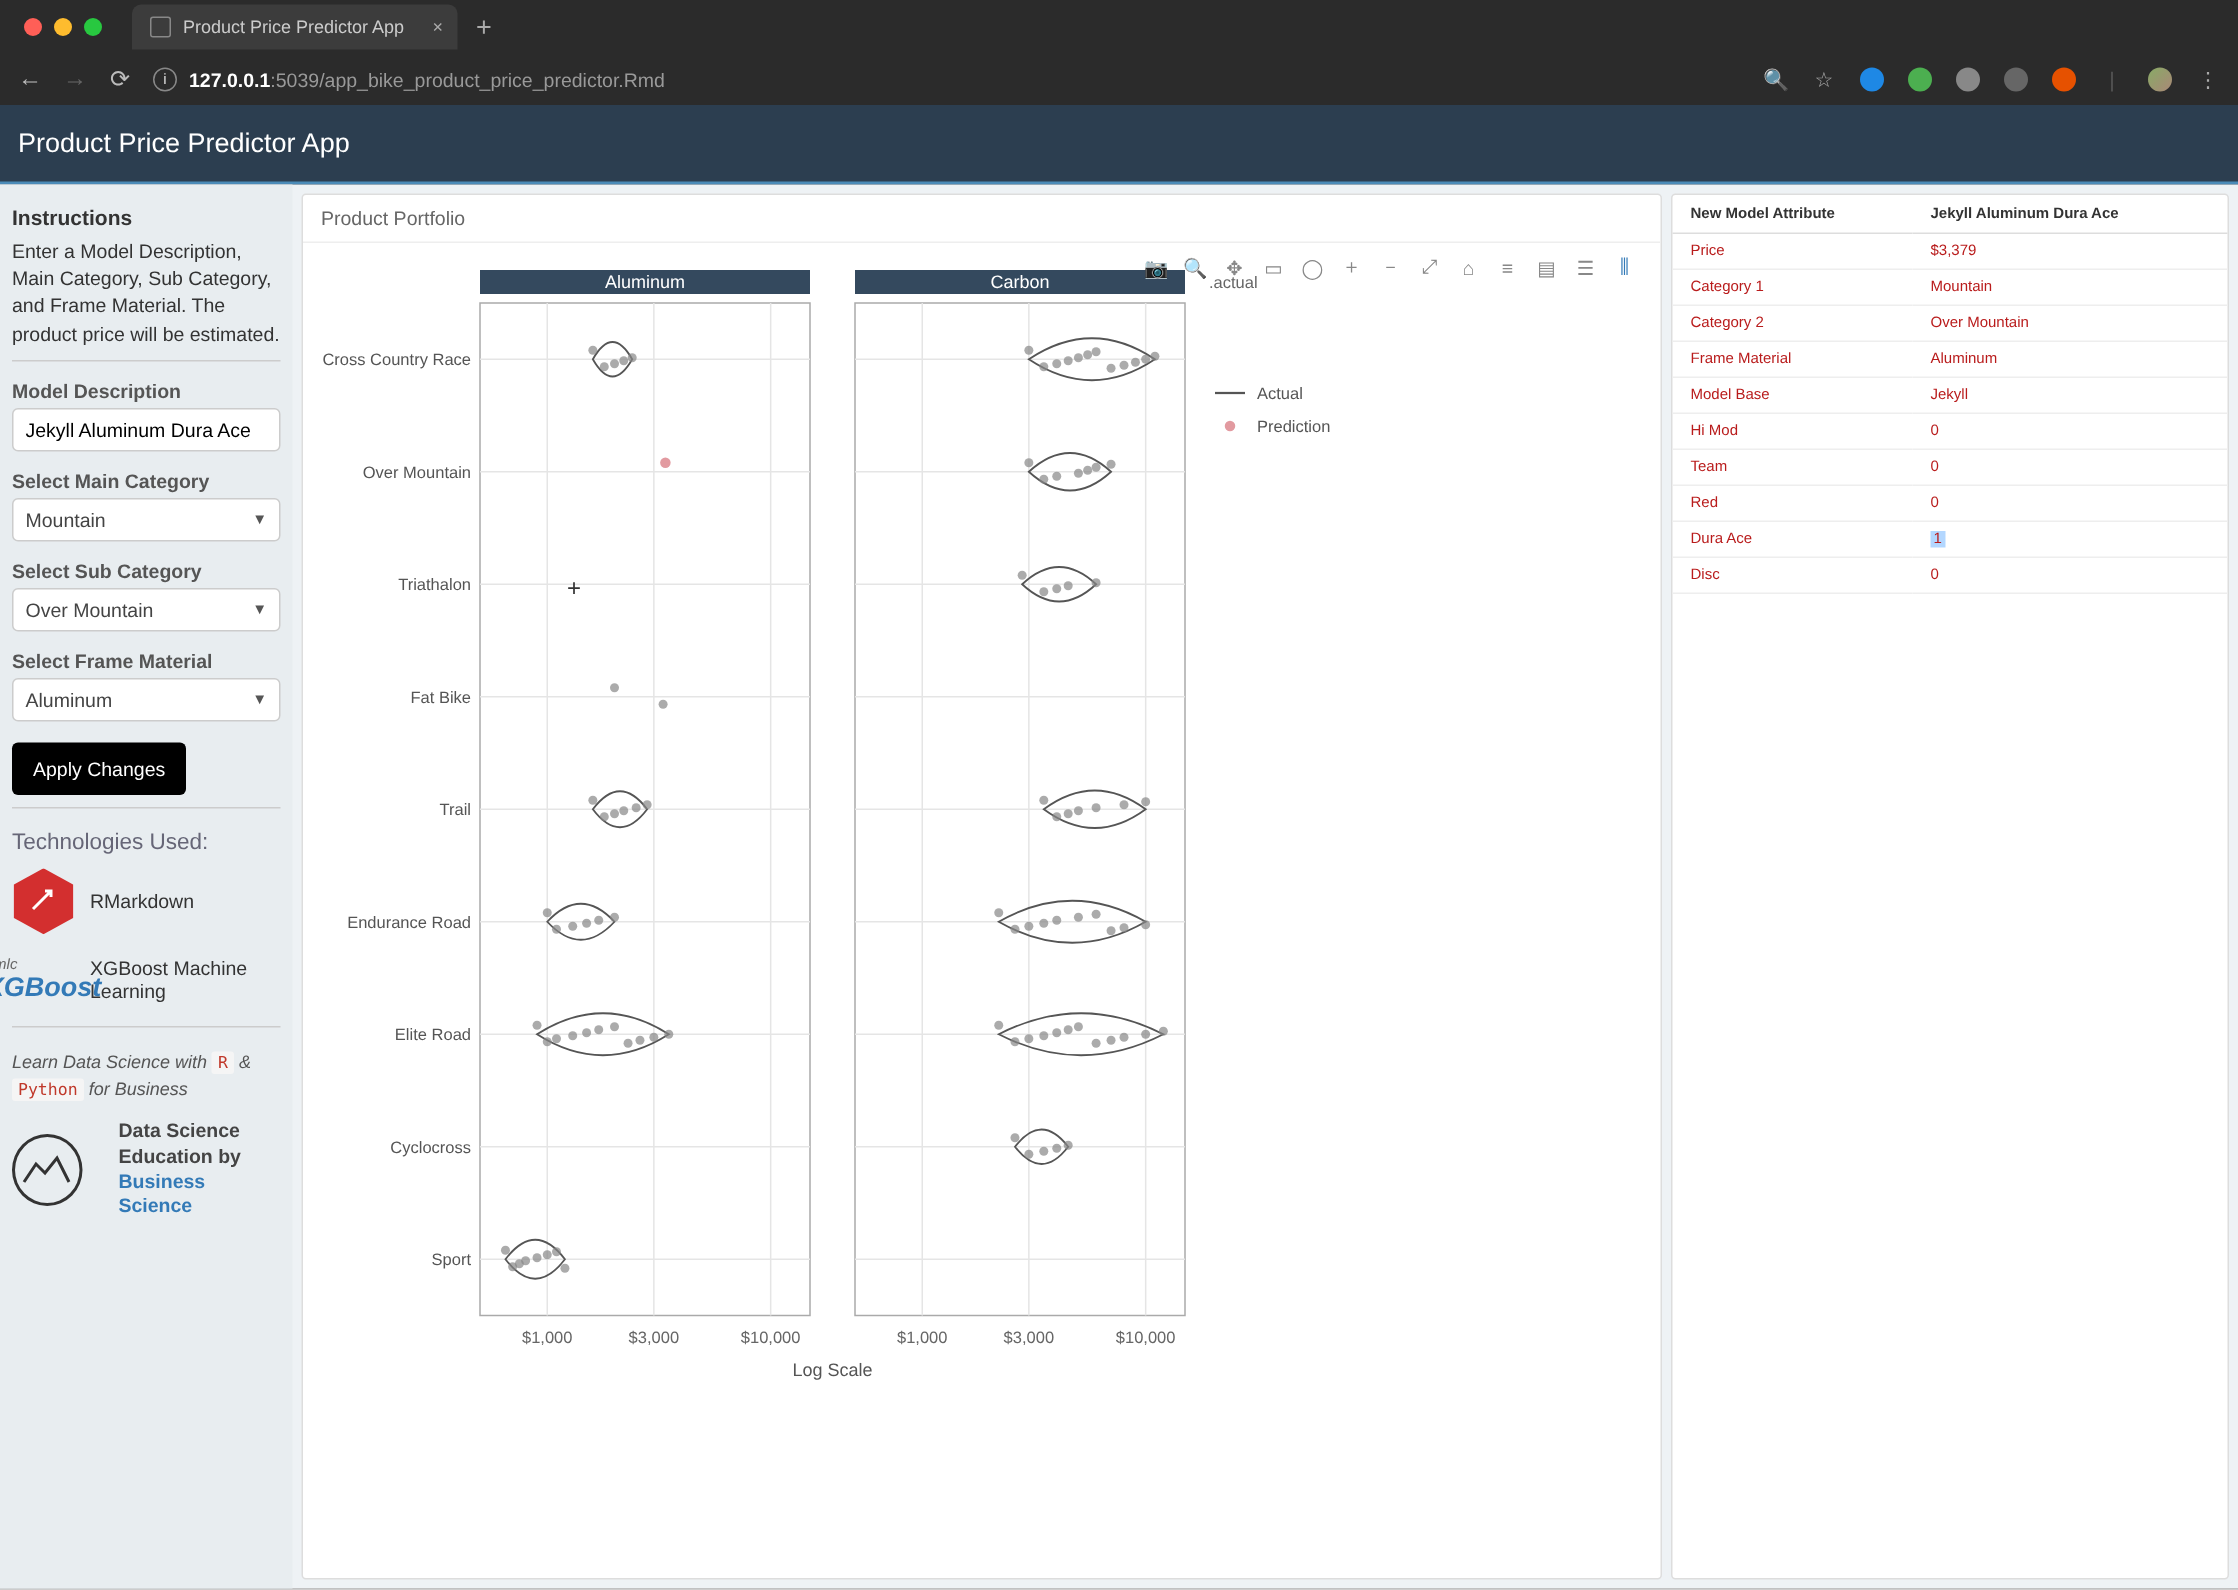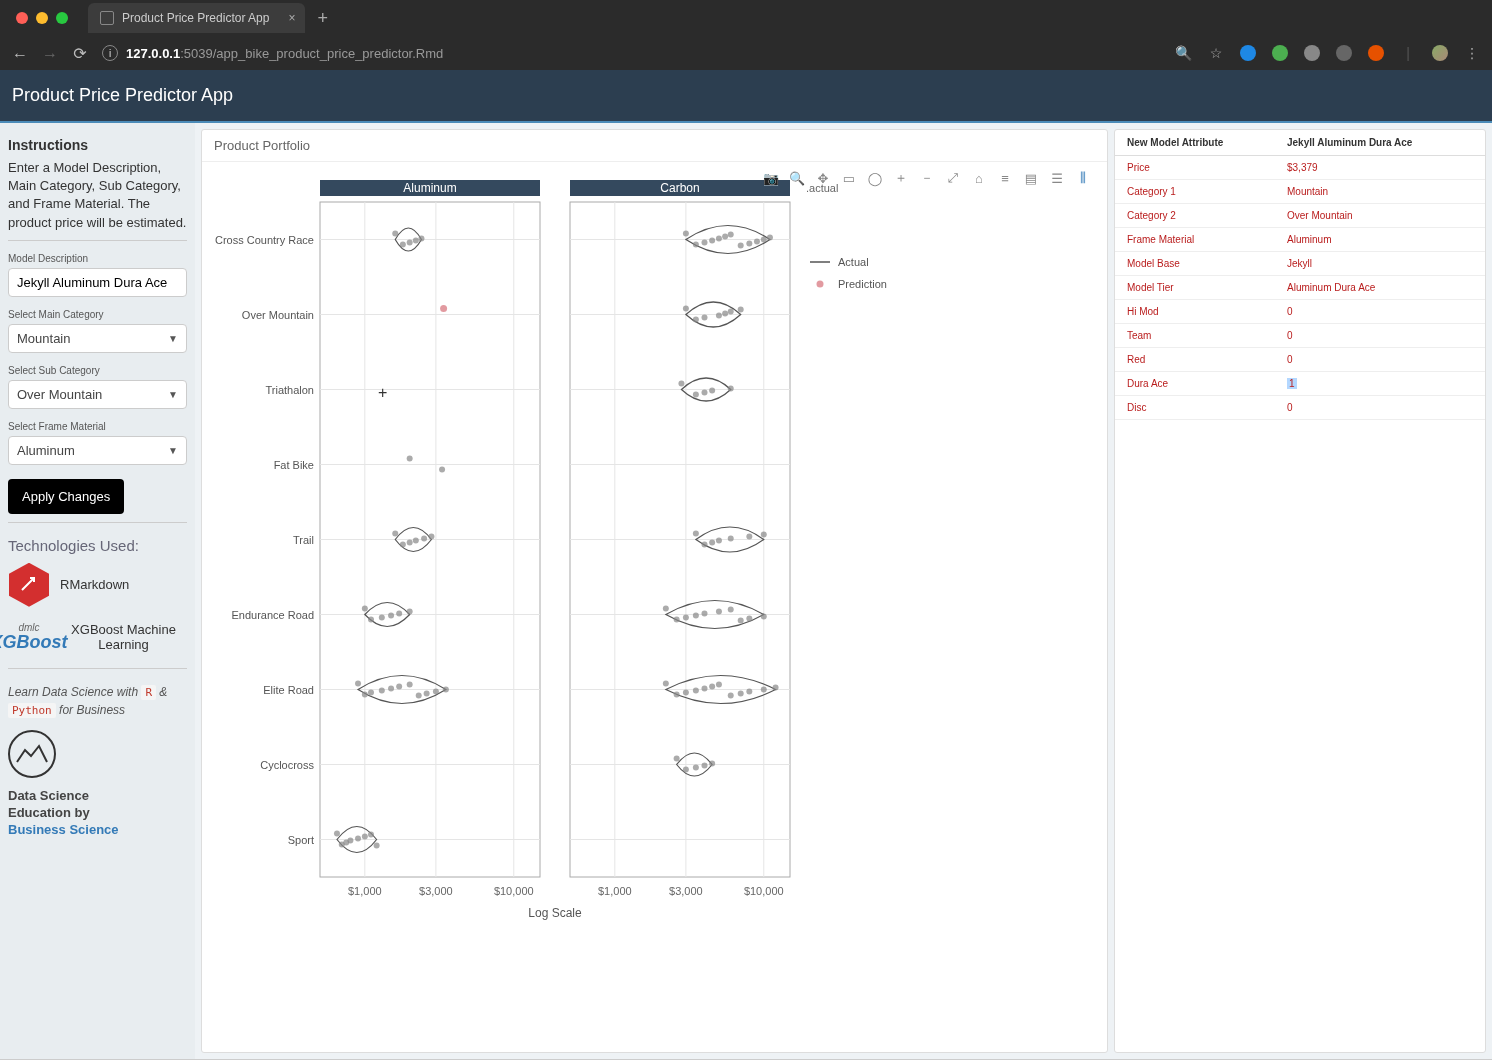--- a/index.html
+++ b/index.html
@@ -28,38 +28,38 @@
 
 
 .app-header { background: #2c3e50; color: #fff; padding: 15px 12px; font-size: 18px; border-bottom: 2px solid #4b8bb8; }
 
 
 .app-body { display: flex; background: #eef2f5; min-height: calc(100vh - 70px - 54px); }
 .sidebar { width: 195px; background: #e8edf0; padding: 8px; font-size: 13px; color: #444; }
 .sidebar h4 { font-size: 14px; font-weight: bold; margin: 6px 0; color: #333; }
 .sidebar .instr-text { font-size: 13px; color: #333; line-height: 1.4; margin-bottom: 8px; }
 .sidebar hr { border: none; border-top: 1px solid #ccc; margin: 8px 0; }
-.sidebar label { display: block; font-size: 10px; color: #555; margin: 12px 0 4px; }
+.sidebar label { display: block; font-size: 13px; color: #555; margin: 12px 0 4px; font-weight: bold; }
 .sidebar input[type=text] { width: 100%; padding: 6px 8px; border: 1px solid #ccc; border-radius: 4px; font-size: 13px; background: #fff; }
 .sidebar .select-box { width: 100%; padding: 6px 8px; border: 1px solid #ccc; border-radius: 4px; font-size: 13px; background: #fff; display: flex; justify-content: space-between; align-items: center; }
 .sidebar .select-box .caret { font-size: 10px; color: #555; }
 .sidebar button.apply { background: #000; color: #fff; border: none; padding: 10px 14px; border-radius: 4px; font-size: 13px; margin-top: 14px; cursor: pointer; }
 .sidebar .tech-title { font-size: 15px; color: #667; margin: 14px 0 10px; }
-.tech-row { display: flex; align-items: center; gap: 10px; margin: 10px 0; font-size: 13px; color: #333; text-align: center; }
+.tech-row { display: flex; align-items: center; gap: 10px; margin: 10px 0; font-size: 13px; color: #333; }
 .tech-icon { width: 42px; height: 42px; display: flex; align-items: center; justify-content: center; }
 .hex { width: 40px; height: 44px; background: #d32f2f; clip-path: polygon(50% 0, 100% 25%, 100% 75%, 50% 100%, 0 75%, 0 25%); display: flex; align-items: center; justify-content: center; }
 .hex2 { width: 40px; height: 44px; background: #8a7c4a; clip-path: polygon(50% 0, 100% 25%, 100% 75%, 50% 100%, 0 75%, 0 25%); display: flex; align-items: center; justify-content: center; }
 .xgboost-logo { font-family: Arial; }
 .xgboost-logo .dmlc { font-size: 10px; color: #666; font-style: italic; }
 .xgboost-logo .xgb { font-size: 18px; font-weight: bold; color: #337ab7; font-style: italic; }
 .learn-note { font-size: 12px; font-style: italic; color: #555; margin-top: 14px; line-height: 1.5; }
 .learn-note code { background: #f5f5f5; padding: 1px 4px; border-radius: 2px; font-family: Menlo, monospace; font-size: 11px; font-style: normal; }
 .learn-note code.r { color: #c0392b; }
 .learn-note code.py { color: #c0392b; }
-.bs-row { display: flex; gap: 10px; margin-top: 10px; align-items: flex-start; flex-direction: column; }
+.bs-row { display: flex; gap: 24px; margin-top: 10px; align-items: center; }
 .bs-icon { width: 48px; height: 48px; border: 2px solid #333; border-radius: 50%; display: flex; align-items: center; justify-content: center; }
 .bs-text { font-size: 13px; font-weight: bold; line-height: 1.3; }
 .bs-text .link { color: #337ab7; }
 
 .main-area { flex: 1; padding: 6px; display: flex; gap: 6px; }
 .panel { background: #fff; border: 1px solid #ddd; border-radius: 3px; }
 .panel-header { padding: 8px 12px; font-size: 13px; color: #666; border-bottom: 1px solid #eee; }
 .chart-panel { flex: 1; position: relative; }
 .chart-body { position: relative; padding: 0; height: 760px; }
 
@@ -413,24 +413,20 @@
             </tr>
             <tr>
               <td>Frame Material</td>
               <td>Aluminum</td>
             </tr>
             <tr>
               <td>Model Base</td>
               <td>Jekyll</td>
             </tr>
             <tr>
-              <td>Model Tier</td>
-              <td>Aluminum Dura Ace</td>
-            </tr>
-            <tr>
               <td>Hi Mod</td>
               <td>0</td>
             </tr>
             <tr>
               <td>Team</td>
               <td>0</td>
             </tr>
             <tr>
               <td>Red</td>
               <td>0</td>

